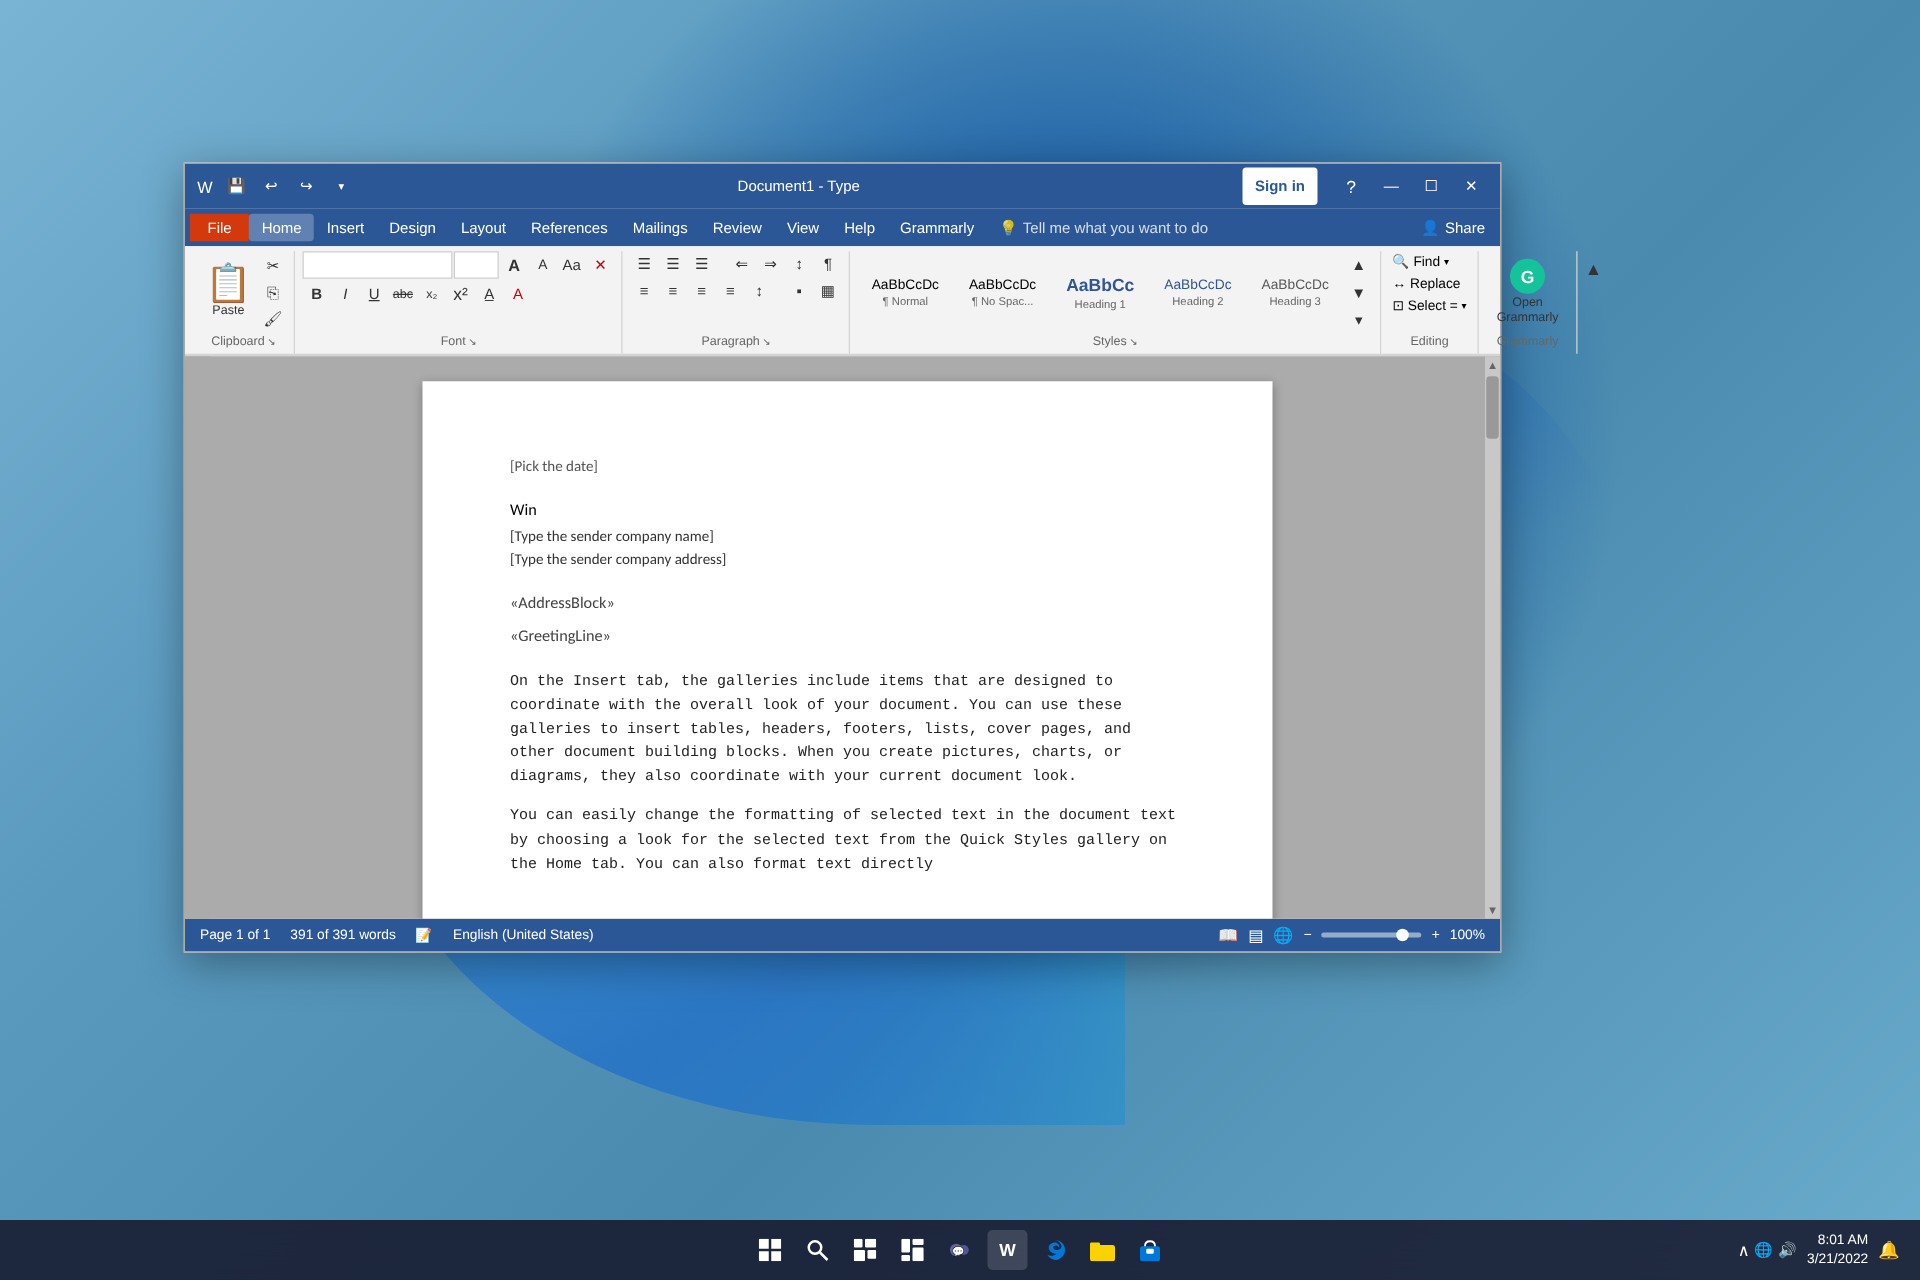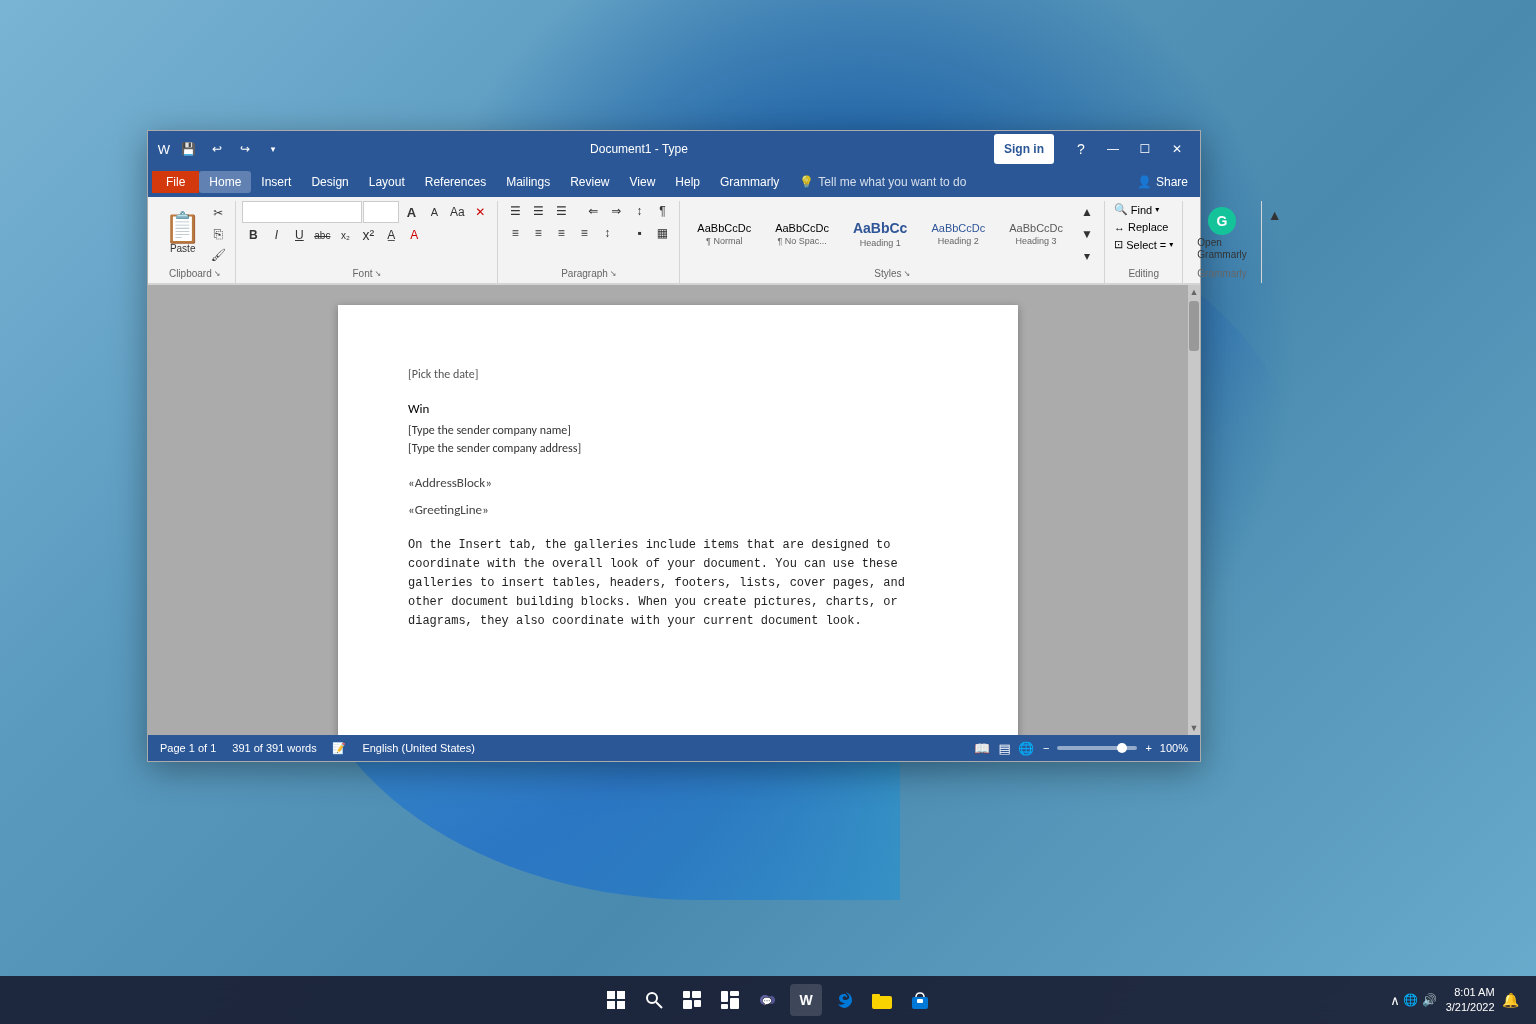--- a/index.html
+++ b/index.html
@@ -554,21 +554,21 @@
       </div>
       <div class="rg-label">
         <span>Editing</span>
       </div>
     </div>
 
     <div class="rg">
       <div class="rg-content">
         <div style="display:flex;flex-direction:column;align-items:center;padding:4px 8px;cursor:pointer;">
           <div class="grammarly-icon">G</div>
-          <span style="font-size:10px;color:#333;line-height:1.2;margin-top:2px;">Open<br>Grammarly</span>
+          <span style="font-size:10px;color:#333;text-align:center;line-height:1.2;margin-top:2px;">Open<br>Grammarly</span>
         </div>
       </div>
       <div class="rg-label">
         <span>Grammarly</span>
       </div>
     </div>
 
     <div style="display:flex;align-items:flex-start;padding:4px 2px;">
       <div class="rb-small" style="font-size:14px;">▲</div>
     </div>
@@ -581,20 +581,21 @@
 
       <div class="doc-scroll">
         <div class="doc-page">
           <p class="doc-date">[Pick the date]</p>
           <p class="doc-name">Win</p>
           <p class="doc-addr">[Type the sender company name]</p>
           <p class="doc-addr">[Type the sender company address]</p>
           <p class="doc-merge">«AddressBlock»</p>
           <p class="doc-greeting">«GreetingLine»</p>
           <p class="doc-para">On the Insert tab, the galleries include items that are designed to coordinate with the overall look of your document. You can use these galleries to insert tables, headers, footers, lists, cover pages, and other document building blocks. When you create pictures, charts, or diagrams, they also coordinate with your current document look.</p>
+          <p class="doc-para">You can easily change the formatting of selected text in the document text by choosing a look for the selected text from the Quick Styles gallery on the Home tab. You can also format text directly</p>
         </div>
       </div>
 
       <div style="width:12px;background:#c8c8c8;flex-shrink:0;display:flex;flex-direction:column;align-items:center;">
         <div style="font-size:9px;color:#666;margin-top:2px;cursor:pointer;">▲</div>
         <div style="width:10px;height:50px;background:#999;margin:4px auto;border-radius:3px;cursor:pointer;"></div>
         <div style="font-size:9px;color:#666;margin-top:auto;margin-bottom:2px;cursor:pointer;">▼</div>
       </div>
     </div>
   </div>

